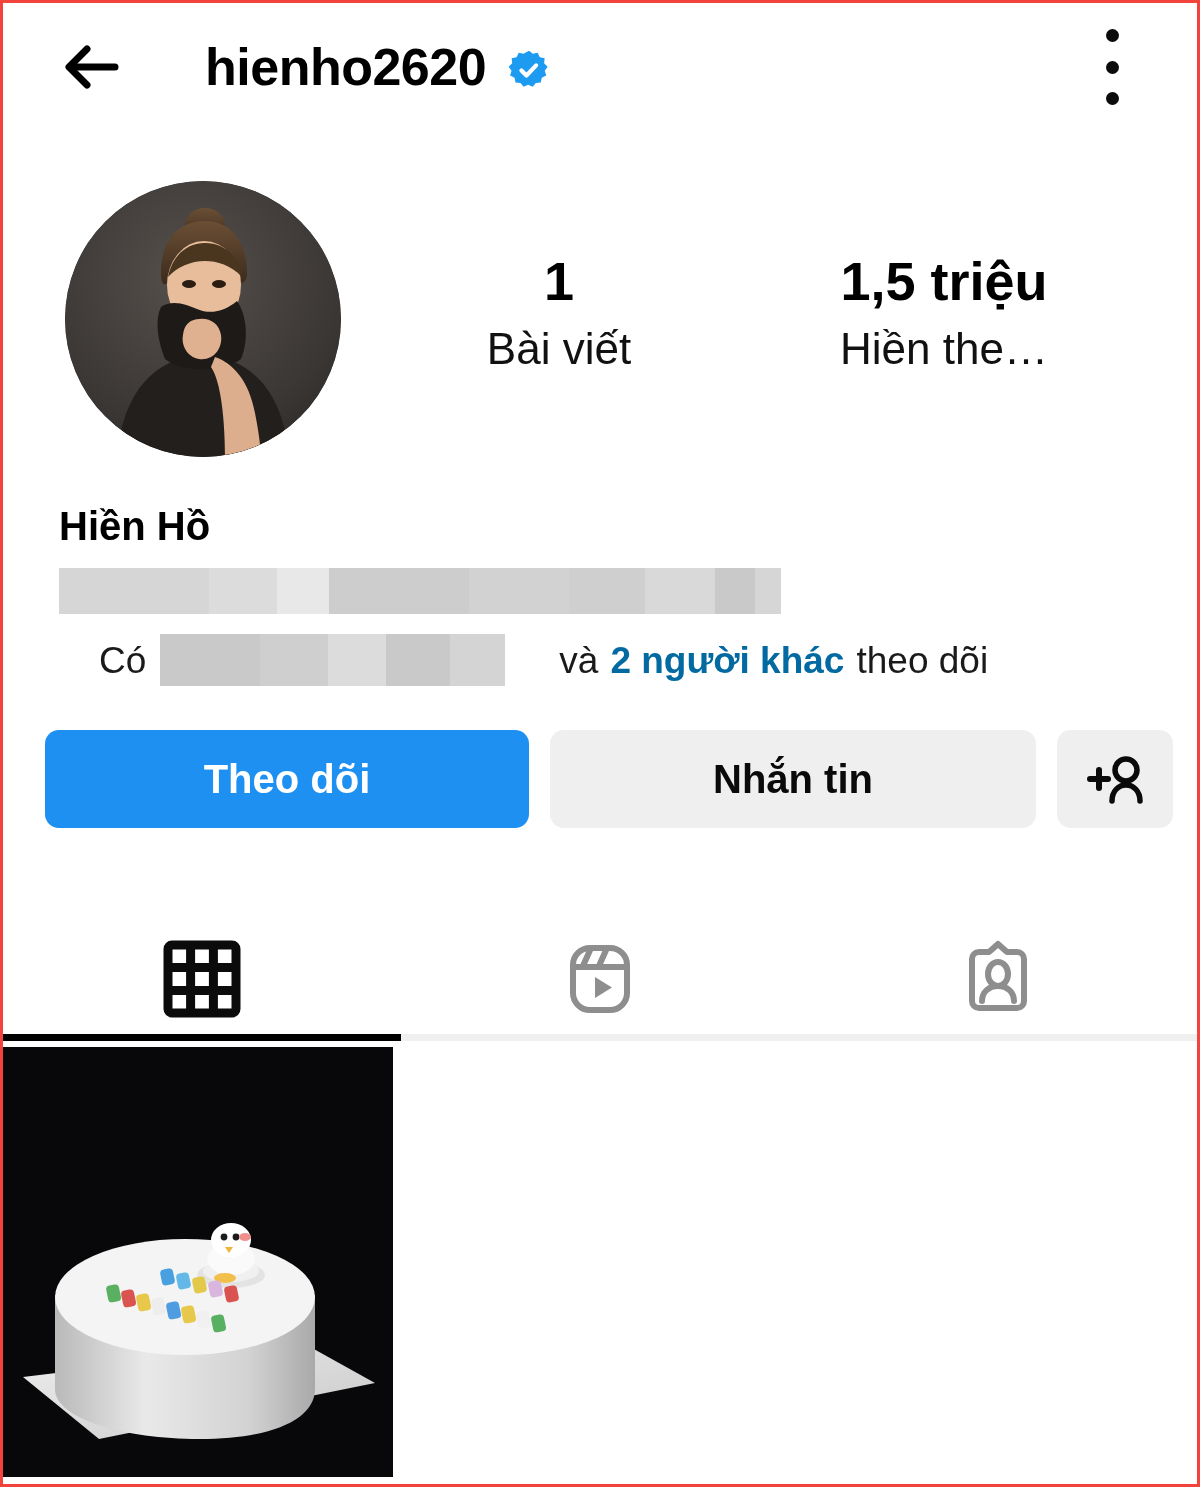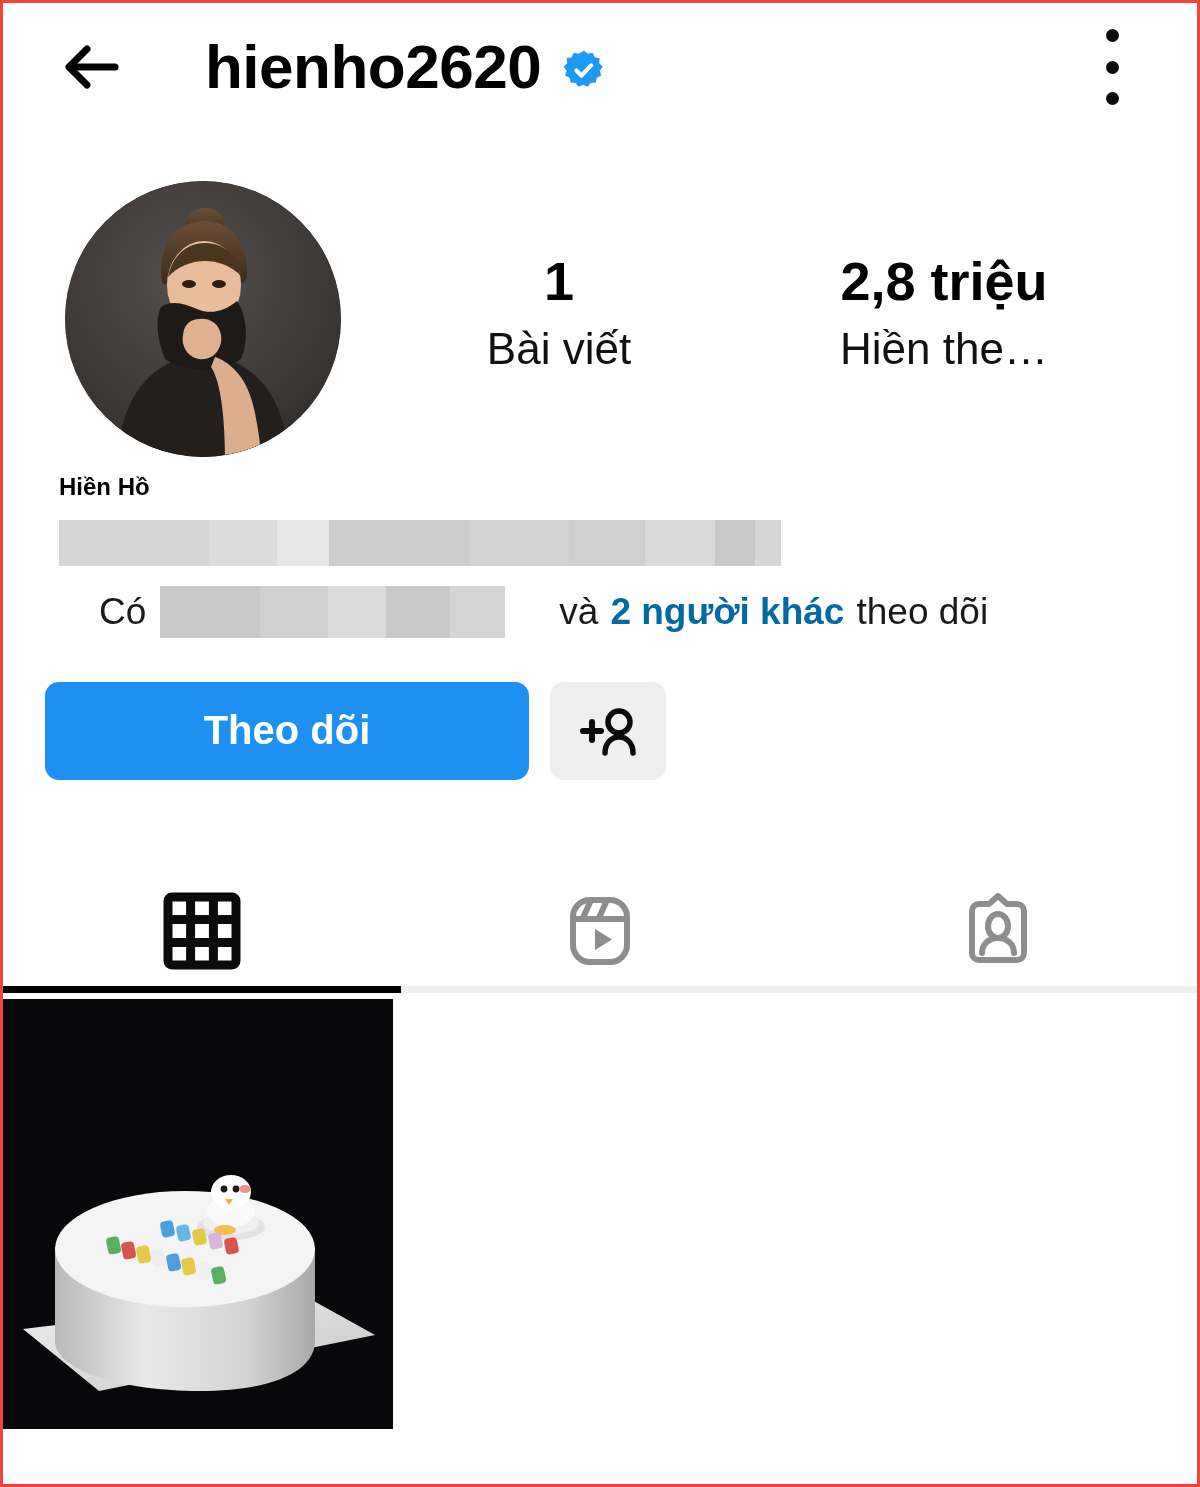--- a/index.html
+++ b/index.html
@@ -42,21 +42,21 @@
     justify-content: center;
     cursor: pointer;
   }
   .title-wrap {
     display: flex;
     align-items: center;
     margin-left: 78px;
     gap: 22px;
   }
   .username {
-    font-size: 62px;
+    font-size: 52px;
     font-weight: 700;
     letter-spacing: -0.5px;
     line-height: 1;
     color: #000;
   }
   .verified {
     width: 42px;
     height: 42px;
     flex: 0 0 auto;
     display: block;
@@ -125,23 +125,24 @@
     margin-top: 14px;
     white-space: nowrap;
     color: #111;
   }
 
   
   .identity {
     padding: 16px 46px 0 56px;
   }
   .full-name {
-    font-size: 24px;
+    font-size: 40px;
     font-weight: 700;
     line-height: 1.2;
+    margin-top: 29px;
   }
   .bio-redacted {
     margin-top: 18px;
     height: 46px;
     width: 722px;
     display: flex;
     overflow: hidden;
   }
   .bio-redacted span { display: block; height: 100%; }
 
@@ -310,21 +311,21 @@
         </g>
       </svg>
     </div>
 
     <div class="stats">
       <div class="stat">
         <div class="stat-value">1</div>
         <div class="stat-label">Bài viết</div>
       </div>
       <div class="stat">
-        <div class="stat-value">2,8 triệu</div>
+        <div class="stat-value">1,5 triệu</div>
         <div class="stat-label">Hiền the…</div>
       </div>
     </div>
   </div>
 
   <div class="identity">
     <div class="full-name">Hiền Hồ</div>
 
     <div class="bio-redacted">
       <span style="width:150px;background:#d6d6d6"></span>
@@ -348,20 +349,21 @@
         <span style="width:55px;background:#d4d4d4"></span>
       </span>
       <span class="fb-text">và</span>
       <span class="fb-strong" style="margin-left:12px">2 người khác</span>
       <span class="fb-text" style="margin-left:12px">theo dõi</span>
     </div>
   </div>
 
   <div class="actions">
     <div class="btn btn-follow">Theo dõi</div>
+    <div class="btn btn-message">Nhắn tin</div>
     <div class="btn btn-add">
       <svg viewBox="0 0 62 56" aria-hidden="true">
         <path d="M6 28 H24 M15 19 V37" stroke="#0a0a0a" stroke-width="6" stroke-linecap="round" fill="none"></path>
         <circle cx="42" cy="19" r="11" stroke="#0a0a0a" stroke-width="5.5" fill="none"></circle>
         <path d="M28 50 C28 40 34.5 34 42 34 C49.5 34 56 40 56 50" stroke="#0a0a0a" stroke-width="5.5" fill="none" stroke-linecap="round"></path>
       </svg>
     </div>
   </div>
 
   <div class="tabs">

